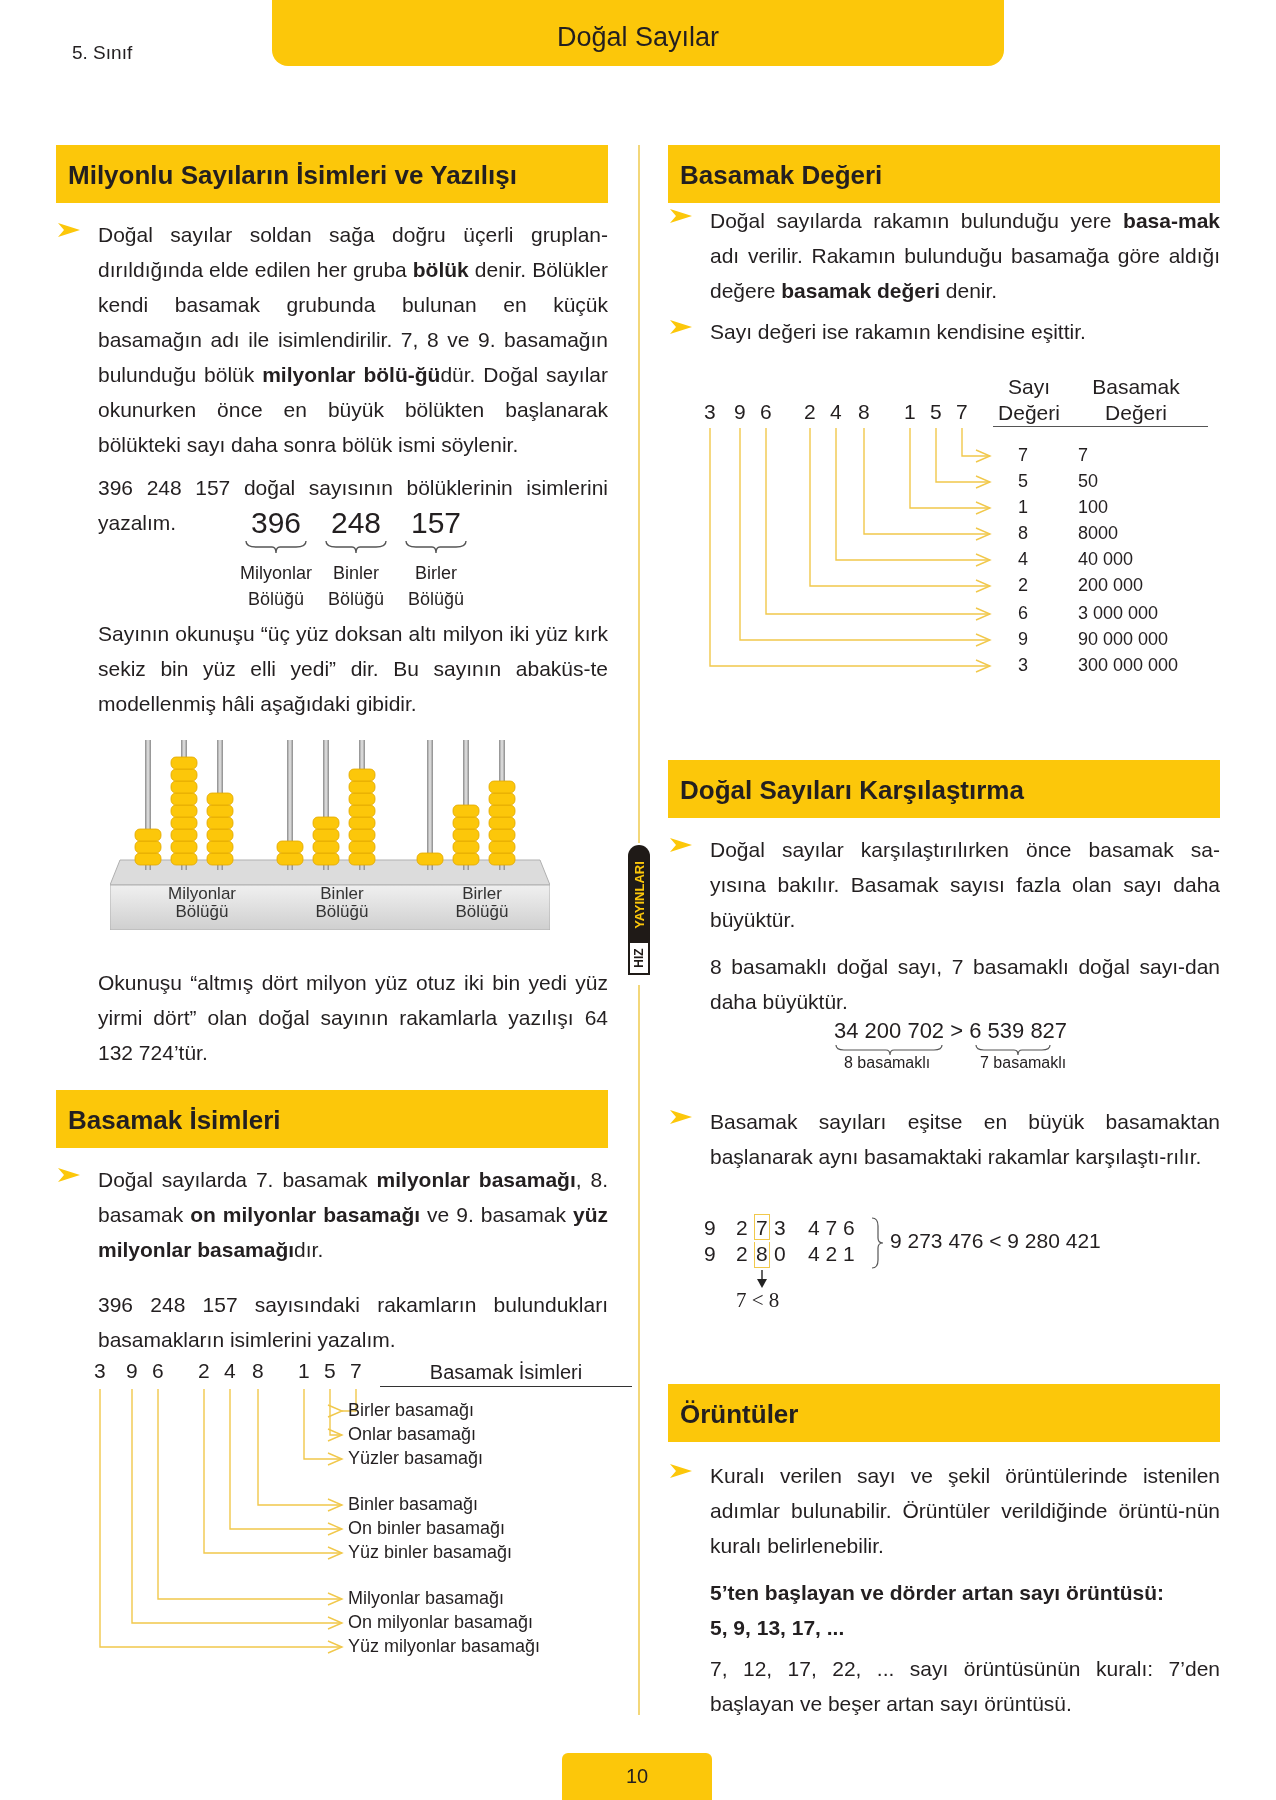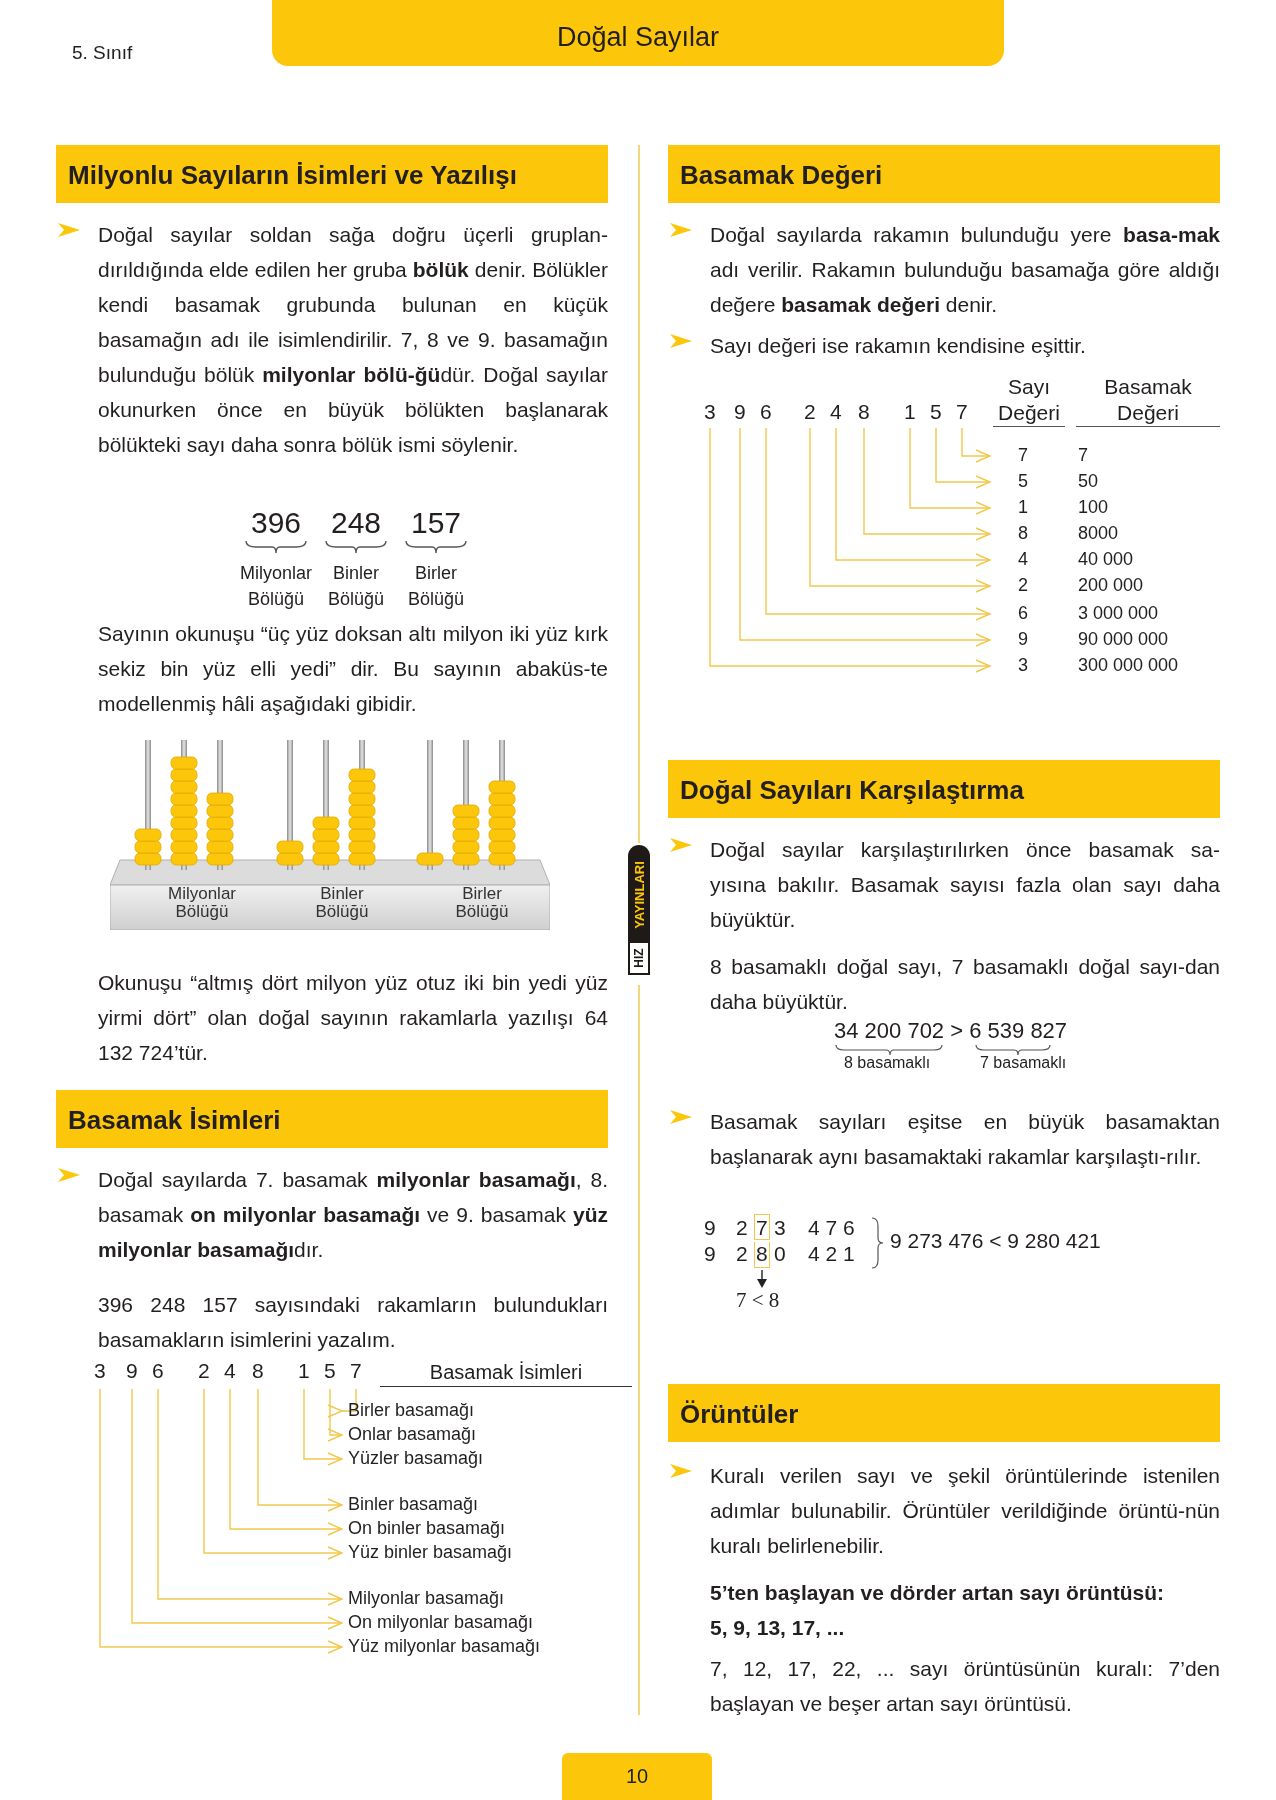--- a/index.html
+++ b/index.html
@@ -58,20 +58,21 @@
 </div>
 
 <div class="abs" style="left:56px; top:145px; width:552px;">
   <div class="sec-h">Milyonlu Sayıların İsimleri ve Yazılışı</div>
   <div class="p bullet" style="margin-top:14px;">
     <svg class="arrow" viewBox="0 0 26 18">
         <path d="M2 2 L24 9 L2 16 L8 9 Z" fill="#fcc70a"></path>
       </svg>
     <span>Doğal sayılar soldan sağa doğru üçerli gruplan-</span><span>dırıldığında elde edilen her gruba </span><b>bölük</b><span> denir. Bölükler kendi basamak grubunda bulunan en küçük basamağın adı ile isimlendirilir. 7, 8 ve 9. basamağın bulunduğu bölük </span><b>milyonlar bölü-ğü</b><span>dür. Doğal sayılar okunurken önce en büyük bölükten başlanarak bölükteki sayı daha sonra bölük ismi söylenir.</span>
   </div>
+  <div class="p indent" style="margin-top:8px;">396   248   157  doğal sayısının bölüklerinin isimlerini yazalım.</div>
 </div>
 
 <div class="abs" style="left:236px; top:506px; width:240px; height:110px;">
   <div class="abs" style="left:0; top:0; width:80px; text-align:center;">
     <div class="num-big">396</div>
     <svg class="brace" viewBox="0 0 64 14">
         <path d="M2 1 Q2 7 12 7 L28 7 Q32 7 32 13 Q32 7 36 7 L52 7 Q62 7 62 1" stroke="#555" stroke-width="1.4" fill="none"></path>
       </svg>
   </div>
   <div class="abs" style="left:80px; top:0; width:80px; text-align:center;">
@@ -237,21 +238,21 @@
       <div class="abs label18" style="left: 258px; top: 163px; white-space: nowrap;">On binler basamağı</div>
       <div class="abs label18" style="left: 258px; top: 187px; white-space: nowrap;">Yüz binler basamağı</div>
       <div class="abs label18" style="left: 258px; top: 233px; white-space: nowrap;">Milyonlar basamağı</div>
       <div class="abs label18" style="left: 258px; top: 257px; white-space: nowrap;">On milyonlar basamağı</div>
       <div class="abs label18" style="left: 258px; top: 281px; white-space: nowrap;">Yüz milyonlar basamağı</div>
     </div>
 </div>
 
 <div class="abs" style="left:668px; top:145px; width:552px;">
   <div class="sec-h">Basamak Değeri</div>
-  <div class="p bullet" style="margin-top:14px;">
+  <div class="p bullet" style="">
     <svg class="arrow" viewBox="0 0 26 18">
         <path d="M2 2 L24 9 L2 16 L8 9 Z" fill="#fcc70a"></path>
       </svg>
     <span>Doğal sayılarda rakamın bulunduğu yere </span><b>basa-mak</b><span> adı verilir. Rakamın bulunduğu basamağa göre aldığı değere </span><b>basamak değeri</b><span> denir.</span>
   </div>
   <div class="p bullet" style="margin-top:6px;">
     <svg class="arrow" viewBox="0 0 26 18">
         <path d="M2 2 L24 9 L2 16 L8 9 Z" fill="#fcc70a"></path>
       </svg>
     <span>Sayı değeri ise rakamın kendisine eşittir.</span>
@@ -267,21 +268,21 @@
       <div class="abs" style="left: 130px; top: 30px; font-size: 21px;">4</div>
       <div class="abs" style="left: 158px; top: 30px; font-size: 21px;">8</div>
       <div class="abs" style="left: 204px; top: 30px; font-size: 21px;">1</div>
       <div class="abs" style="left: 230px; top: 30px; font-size: 21px;">5</div>
       <div class="abs" style="left: 256px; top: 30px; font-size: 21px;">7</div>
     </div>
   <div class="abs" style="left:293px; top:4px; width:72px; font-size:21px; text-align:center; line-height:26px;">
     <div>Sayı</div>
     <div style="border-bottom:1.5px solid #555;">Değeri</div>
   </div>
-  <div class="abs" style="left:376px; top:4px; width:144px; font-size:21px; text-align:center; line-height:26px;">
+  <div class="abs" style="left:364px; top:4px; width:144px; font-size:21px; text-align:center; line-height:26px;">
     <div>Basamak</div>
     <div style="border-bottom:1.5px solid #555;">Değeri</div>
   </div>
   <svg class="abs" style="left:0; top:0;" width="520" height="320" viewBox="0 0 520 320" id="pv-svg">
       <path d="M262 58 L262 86 L290 86" class="ylw-line"></path>
       <path d="M276 80 L290 86 L276 92" class="ylw-line"></path>
       <path d="M236 58 L236 112 L290 112" class="ylw-line"></path>
       <path d="M276 106 L290 112 L276 118" class="ylw-line"></path>
       <path d="M210 58 L210 138 L290 138" class="ylw-line"></path>
       <path d="M276 132 L290 138 L276 144" class="ylw-line"></path>

